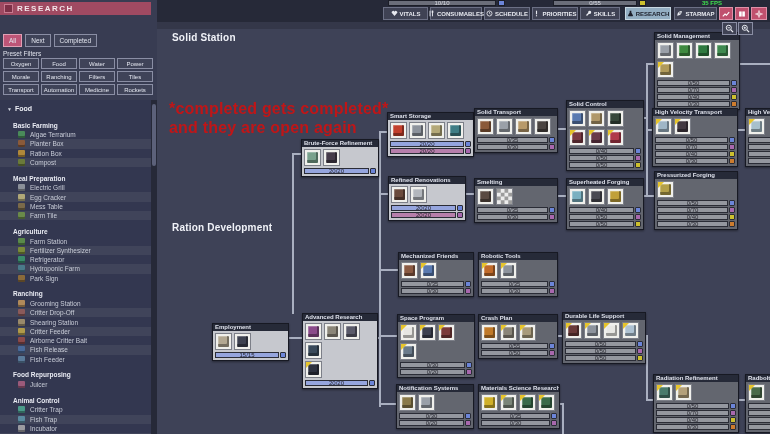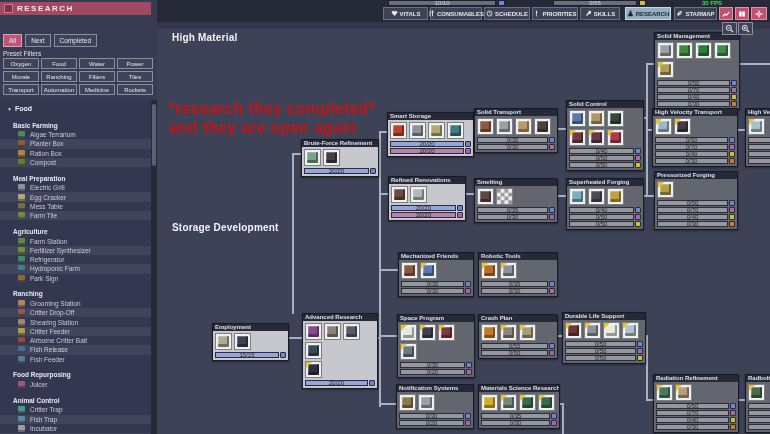--- a/index.html
+++ b/index.html
@@ -303,24 +303,24 @@
             <rect x="7.4" y="4.3" width="2" height="1.4"></rect>
             <circle cx="5" cy="5" r="1" fill="#c0506e"></circle>
           </svg>
         </div>
       </div>
   </div>
 
   <div id="canvas">
     <div id="canvas-topstrip"></div>
     <div id="sections">
-        <div class="section-title" style="left: 15px; top: 10px;">High Material</div>
-        <div class="section-title" style="left: 15px; top: 200px;">Storage Development</div>
+        <div class="section-title" style="left: 15px; top: 10px;">Solid Station</div>
+        <div class="section-title" style="left: 15px; top: 200px;">Ration Development</div>
       </div>
-    <div class="annot" style="left:12px;top:78px;">*research they completed*</div>
+    <div class="annot" style="left:12px;top:78px;">*completed gets completed*</div>
     <div class="annot" style="left:12px;top:97px;">and they are open again</div>
     <div id="connectors">
         <div class="conn" style="left: 222px; top: 109px; width: 9px; height: 2px;"></div>
         <div class="conn" style="left: 222px; top: 109px; width: 2px; height: 276px;"></div>
         <div class="conn" style="left: 219px; top: 129px; width: 4px; height: 2px;"></div>
         <div class="conn" style="left: 222px; top: 171px; width: 10px; height: 2px;"></div>
         <div class="conn" style="left: 219px; top: 315px; width: 4px; height: 2px;"></div>
         <div class="conn" style="left: 222px; top: 247px; width: 19px; height: 2px;"></div>
         <div class="conn" style="left: 222px; top: 313px; width: 18px; height: 2px;"></div>
         <div class="conn" style="left: 222px; top: 381px; width: 17px; height: 2px;"></div>

